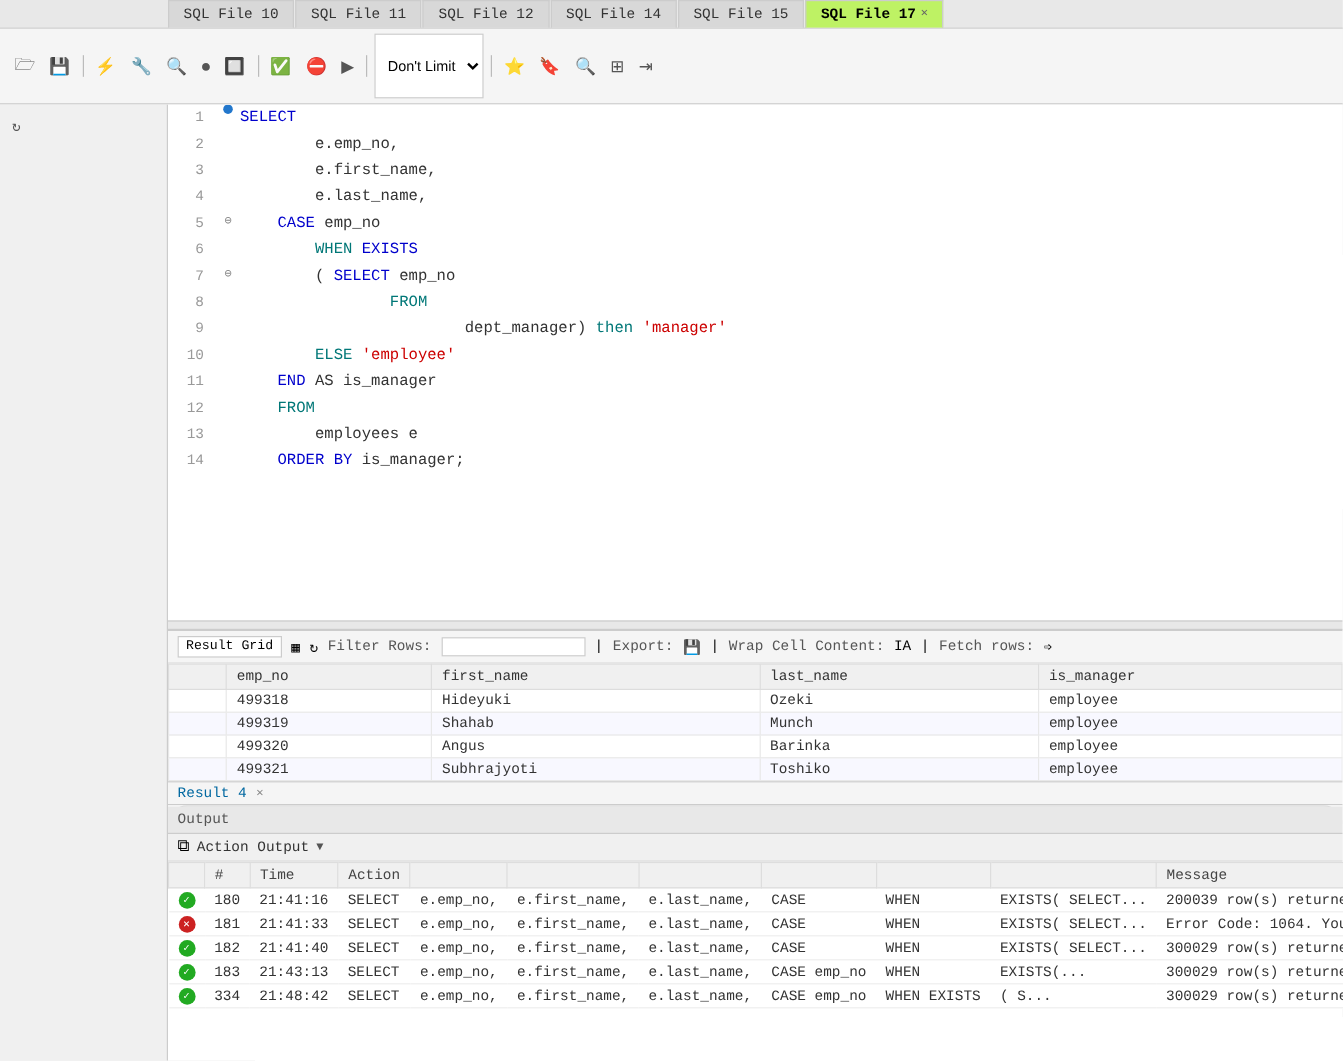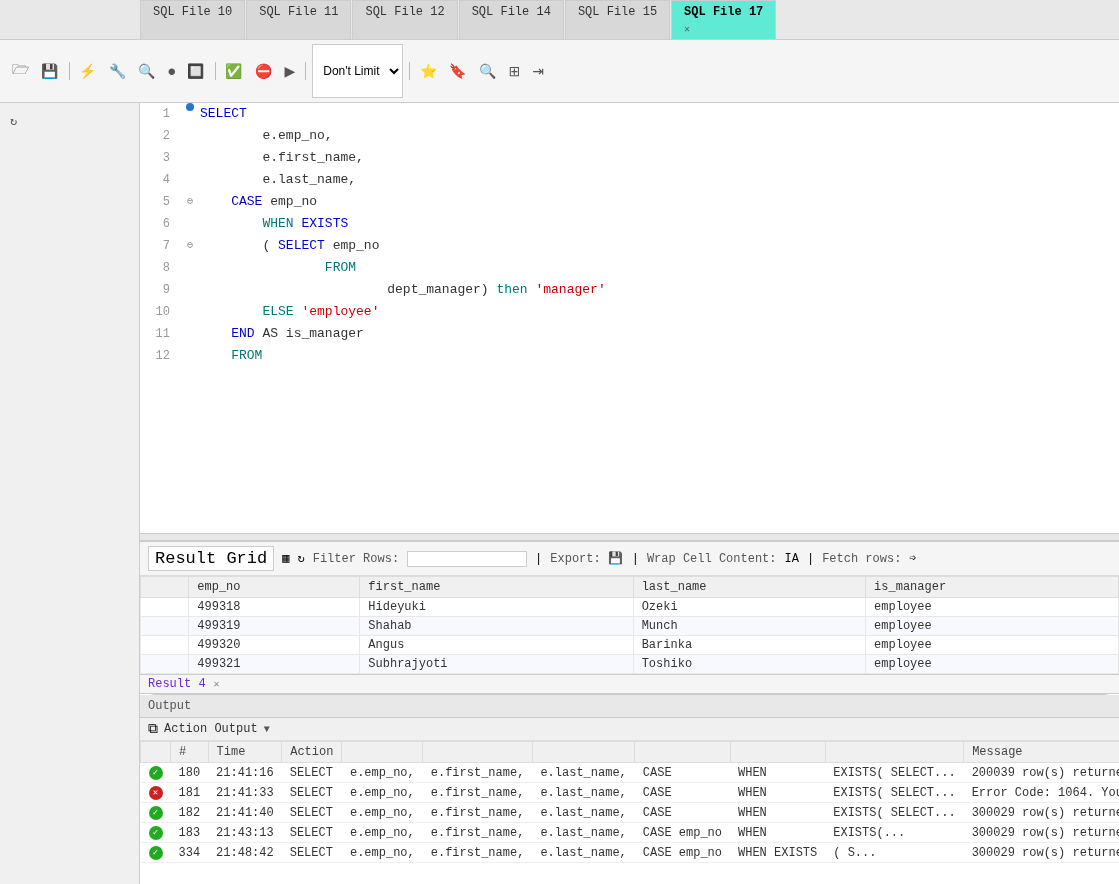--- a/index.html
+++ b/index.html
@@ -28,24 +28,23 @@
       background: #d8d8d8;
       color: #333;
       cursor: pointer;
       font-size: 12px;
       margin-right: 1px;
       display: flex;
       align-items: flex-start;
       gap: 4px;
     }
     .tab.active {
-      background: #5eead4;
+      background: #bef264;
       color: #000;
       font-weight: bold;
-      flex-direction: column;
     }
     .tab .close-btn {
       font-size: 10px;
       color: #666;
       cursor: pointer;
     }
 
     
     .toolbar {
       display: flex;
@@ -181,21 +180,21 @@
       border-bottom: 1px solid #ddd;
       padding: 4px 8px;
       gap: 8px;
       font-size: 12px;
     }
     .result-toolbar-btn {
       padding: 2px 6px;
       border: 1px solid #ccc;
       background: #fff;
       cursor: pointer;
-      font-size: 17px;
+      font-size: 11px;
       font-family: inherit;
     }
     .result-toolbar-label {
       color: #555;
     }
     .result-filter-input {
       border: 1px solid #ccc;
       padding: 1px 4px;
       font-size: 11px;
       width: 120px;
@@ -233,21 +232,21 @@
     .result-tabs {
       display: flex;
       align-items: center;
       background: #f5f5f5;
       border-top: 1px solid #ccc;
       border-bottom: 1px solid #ccc;
       padding: 2px 8px;
     }
     .result-tab {
       font-size: 12px;
-      color: #6d28d9;
+      color: #0369a1;
       margin-right: 8px;
       cursor: pointer;
     }
 
     
     .output-panel {
       background: #f5f5f5;
       border-top: 1px solid #ccc;
       flex-shrink: 0;
       border-radius: 16px;
@@ -424,20 +423,30 @@
         <div class="code-line">
           <span class="line-number">11</span>
           <span class="line-gutter"></span>
           <span class="line-content">    <span class="kw-blue">END </span><span class="plain">AS is_manager</span></span>
         </div>
         <div class="code-line">
           <span class="line-number">12</span>
           <span class="line-gutter"></span>
           <span class="line-content">    <span class="kw-teal">FROM</span></span>
         </div>
+        <div class="code-line">
+          <span class="line-number">13</span>
+          <span class="line-gutter"></span>
+          <span class="line-content">        <span class="plain">employees e</span></span>
+        </div>
+        <div class="code-line">
+          <span class="line-number">14</span>
+          <span class="line-gutter"></span>
+          <span class="line-content">    <span class="kw-blue">ORDER BY </span><span class="plain">is_manager;</span></span>
+        </div>
       </div>
 
     <div class="scroll-divider"></div>
 
     <div class="result-panel">
 
       <div class="result-toolbar">
         <button class="result-toolbar-btn">
           <span>Result Grid</span>
         </button>

